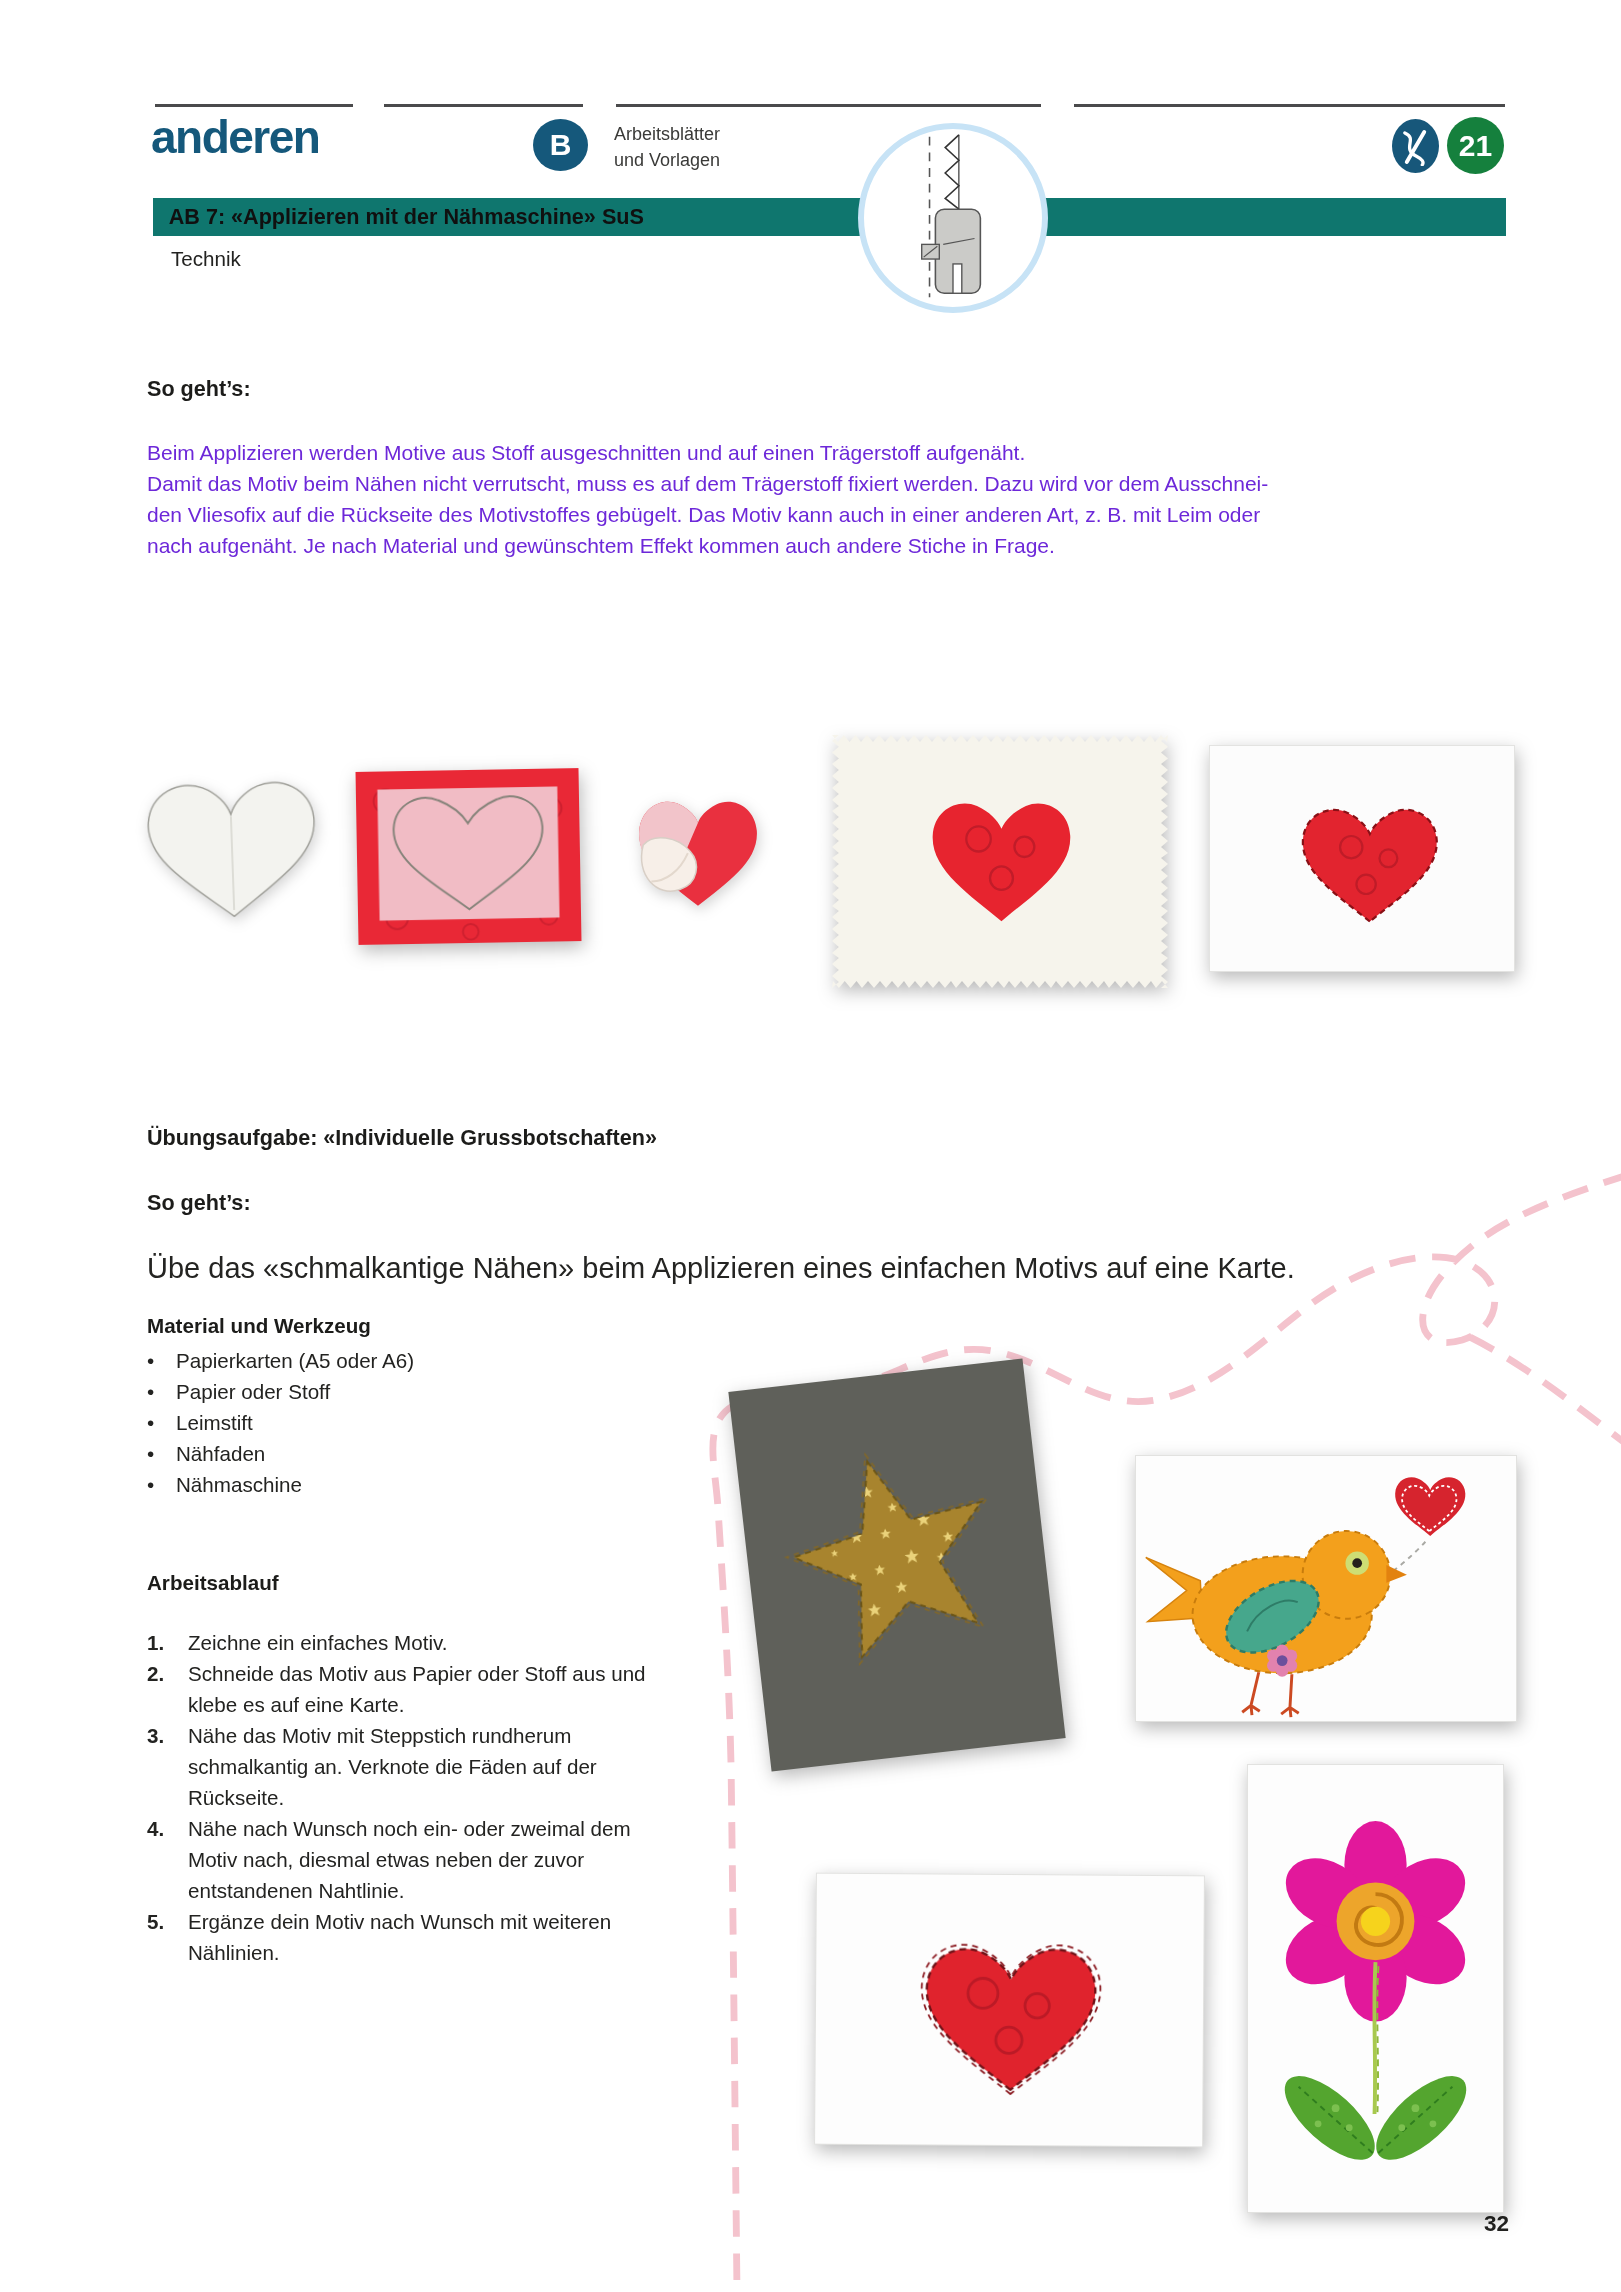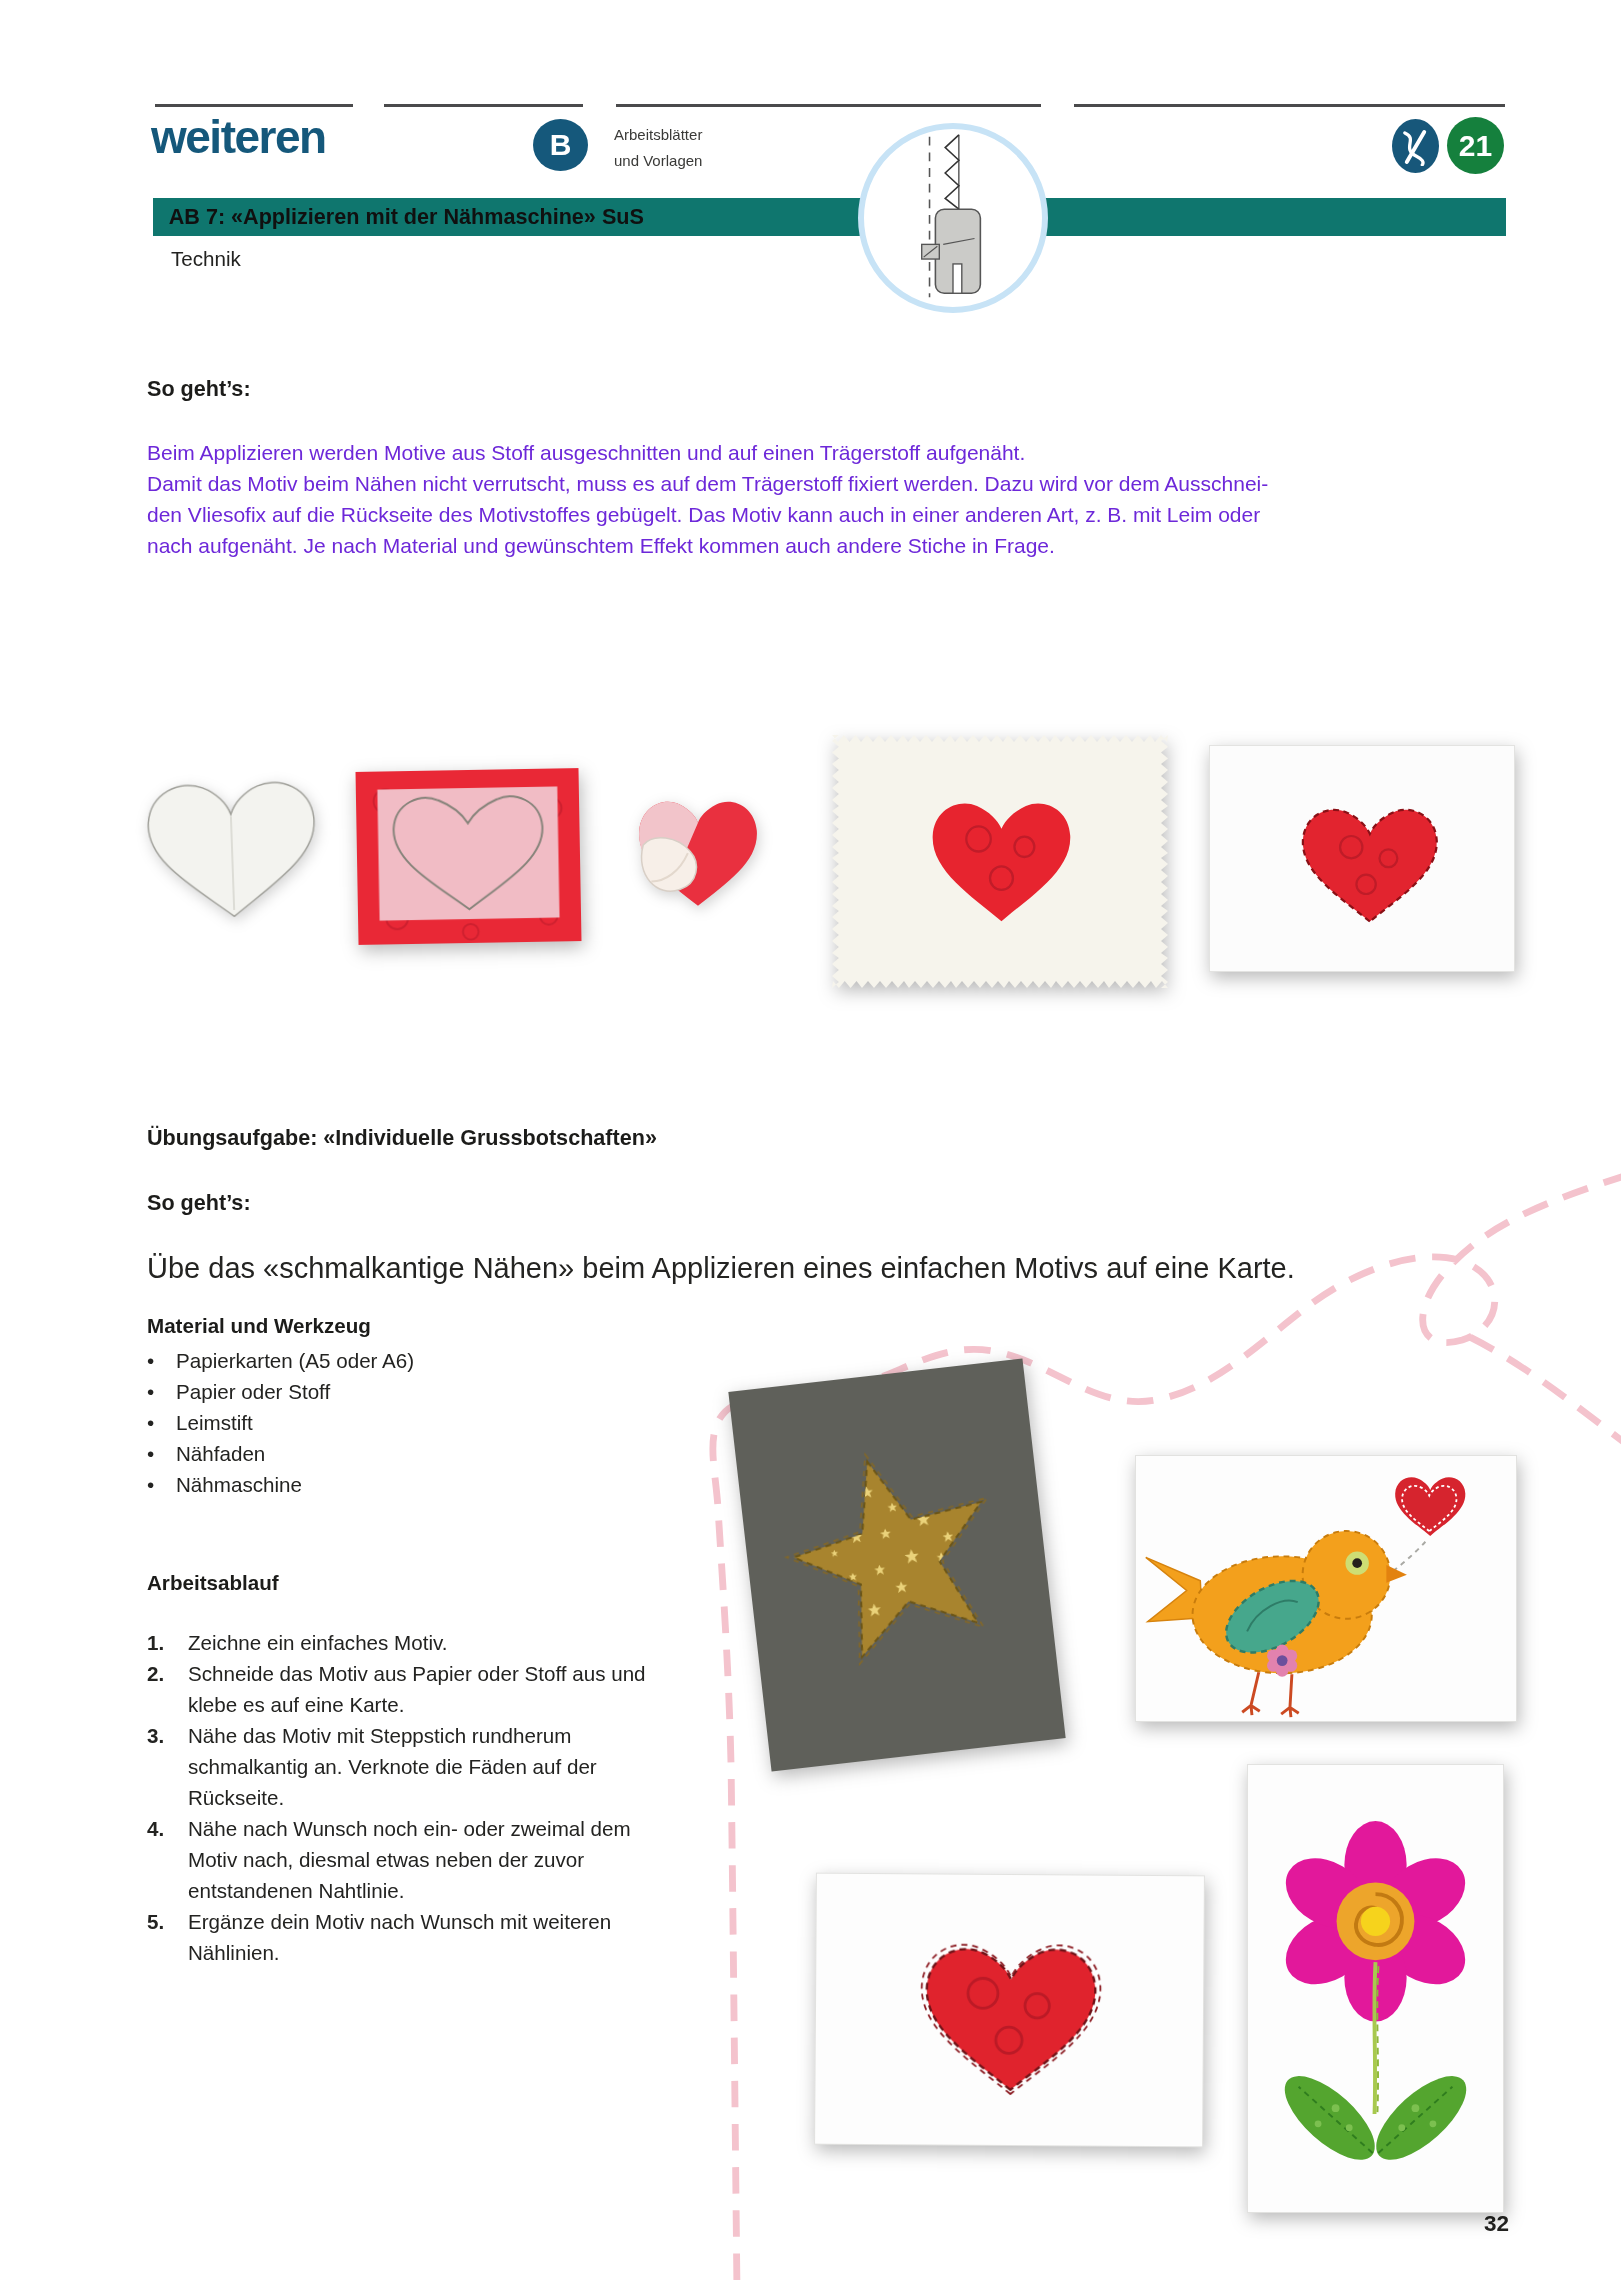--- a/index.html
+++ b/index.html
@@ -5,21 +5,21 @@
   html,body{margin:0;padding:0;}
   body{width:1621px;height:2293px;position:relative;background:#ffffff;
        font-family:"Liberation Sans","DejaVu Sans",sans-serif;color:#232321;overflow:hidden;}
   
   .rule{position:absolute;top:104px;height:2.9px;background:#4a4a4c;}
   .logo{position:absolute;left:151px;top:110px;font-size:46px;font-weight:800;
         letter-spacing:-1.5px;color:#15587b;}
   .bbadge{position:absolute;left:533px;top:119px;width:55px;height:52px;border-radius:50%;
         background:#15587b;color:#fff;font-size:30px;font-weight:800;display:flex;
         align-items:center;justify-content:center;}
-  .subtitle{position:absolute;left:614px;top:122px;font-size:15px;line-height:25.5px;color:#3a3a38;}
+  .subtitle{position:absolute;left:614px;top:122px;font-size:18px;line-height:25.5px;color:#3a3a38;}
   .footbadge{position:absolute;left:858px;top:123px;width:190px;height:190px;border-radius:50%;
         background:#fff;border:6.9px solid #c7e3f6;box-sizing:border-box;z-index:3;}
   .circ{position:absolute;border-radius:50%;color:#fff;display:flex;align-items:center;
         justify-content:center;font-weight:800;}
   .needlebadge{left:1392px;top:119px;width:47px;height:54px;background:#17577a;}
   .badge21{left:1447px;top:117px;width:57px;height:57px;background:#15803d;font-size:30px;}
   .banner{position:absolute;left:153px;top:198px;width:1353px;height:38px;background:#0f766e;z-index:1;}
   .banner .txt{position:absolute;left:15.7px;top:0;line-height:38px;font-size:21.6px;font-weight:800;color:#101010;}
   .technik{position:absolute;left:171px;top:247px;font-size:20.6px;}
   
@@ -55,21 +55,21 @@
 <svg class="deco" width="1621" height="2293" viewBox="0 0 1654 2339" fill="none">
   <path d="M1662,1198 C1580,1225 1515,1248 1472,1300 C1438,1342 1448,1380 1492,1367 C1532,1354 1538,1308 1498,1289 C1458,1271 1392,1290 1338,1330 C1290,1365 1242,1416 1180,1428 C1118,1440 1072,1388 1012,1378 C958,1369 920,1402 868,1415 C820,1427 762,1418 740,1440 C718,1462 731,1500 733,1545 C737,1610 744,1705 746,1805 C748,1955 750,2155 752,2339" stroke="#f4c3cd" stroke-width="7" stroke-dasharray="27 17"></path>
   <path d="M1500,1364 C1556,1392 1608,1434 1658,1472" stroke="#f4c3cd" stroke-width="7" stroke-dasharray="27 17"></path>
 </svg>
 
 <div class="rule" style="left:155px;width:198px;"></div>
 <div class="rule" style="left:384px;width:199px;"></div>
 <div class="rule" style="left:616px;width:425px;"></div>
 <div class="rule" style="left:1074px;width:431px;"></div>
 
-<div class="logo">weiteren</div>
+<div class="logo">anderen</div>
 
 <div class="bbadge">
   <span>B</span>
 </div>
 
 <div class="subtitle">
   <div>Arbeitsblätter</div>
   <div>und Vorlagen</div>
 </div>
 

